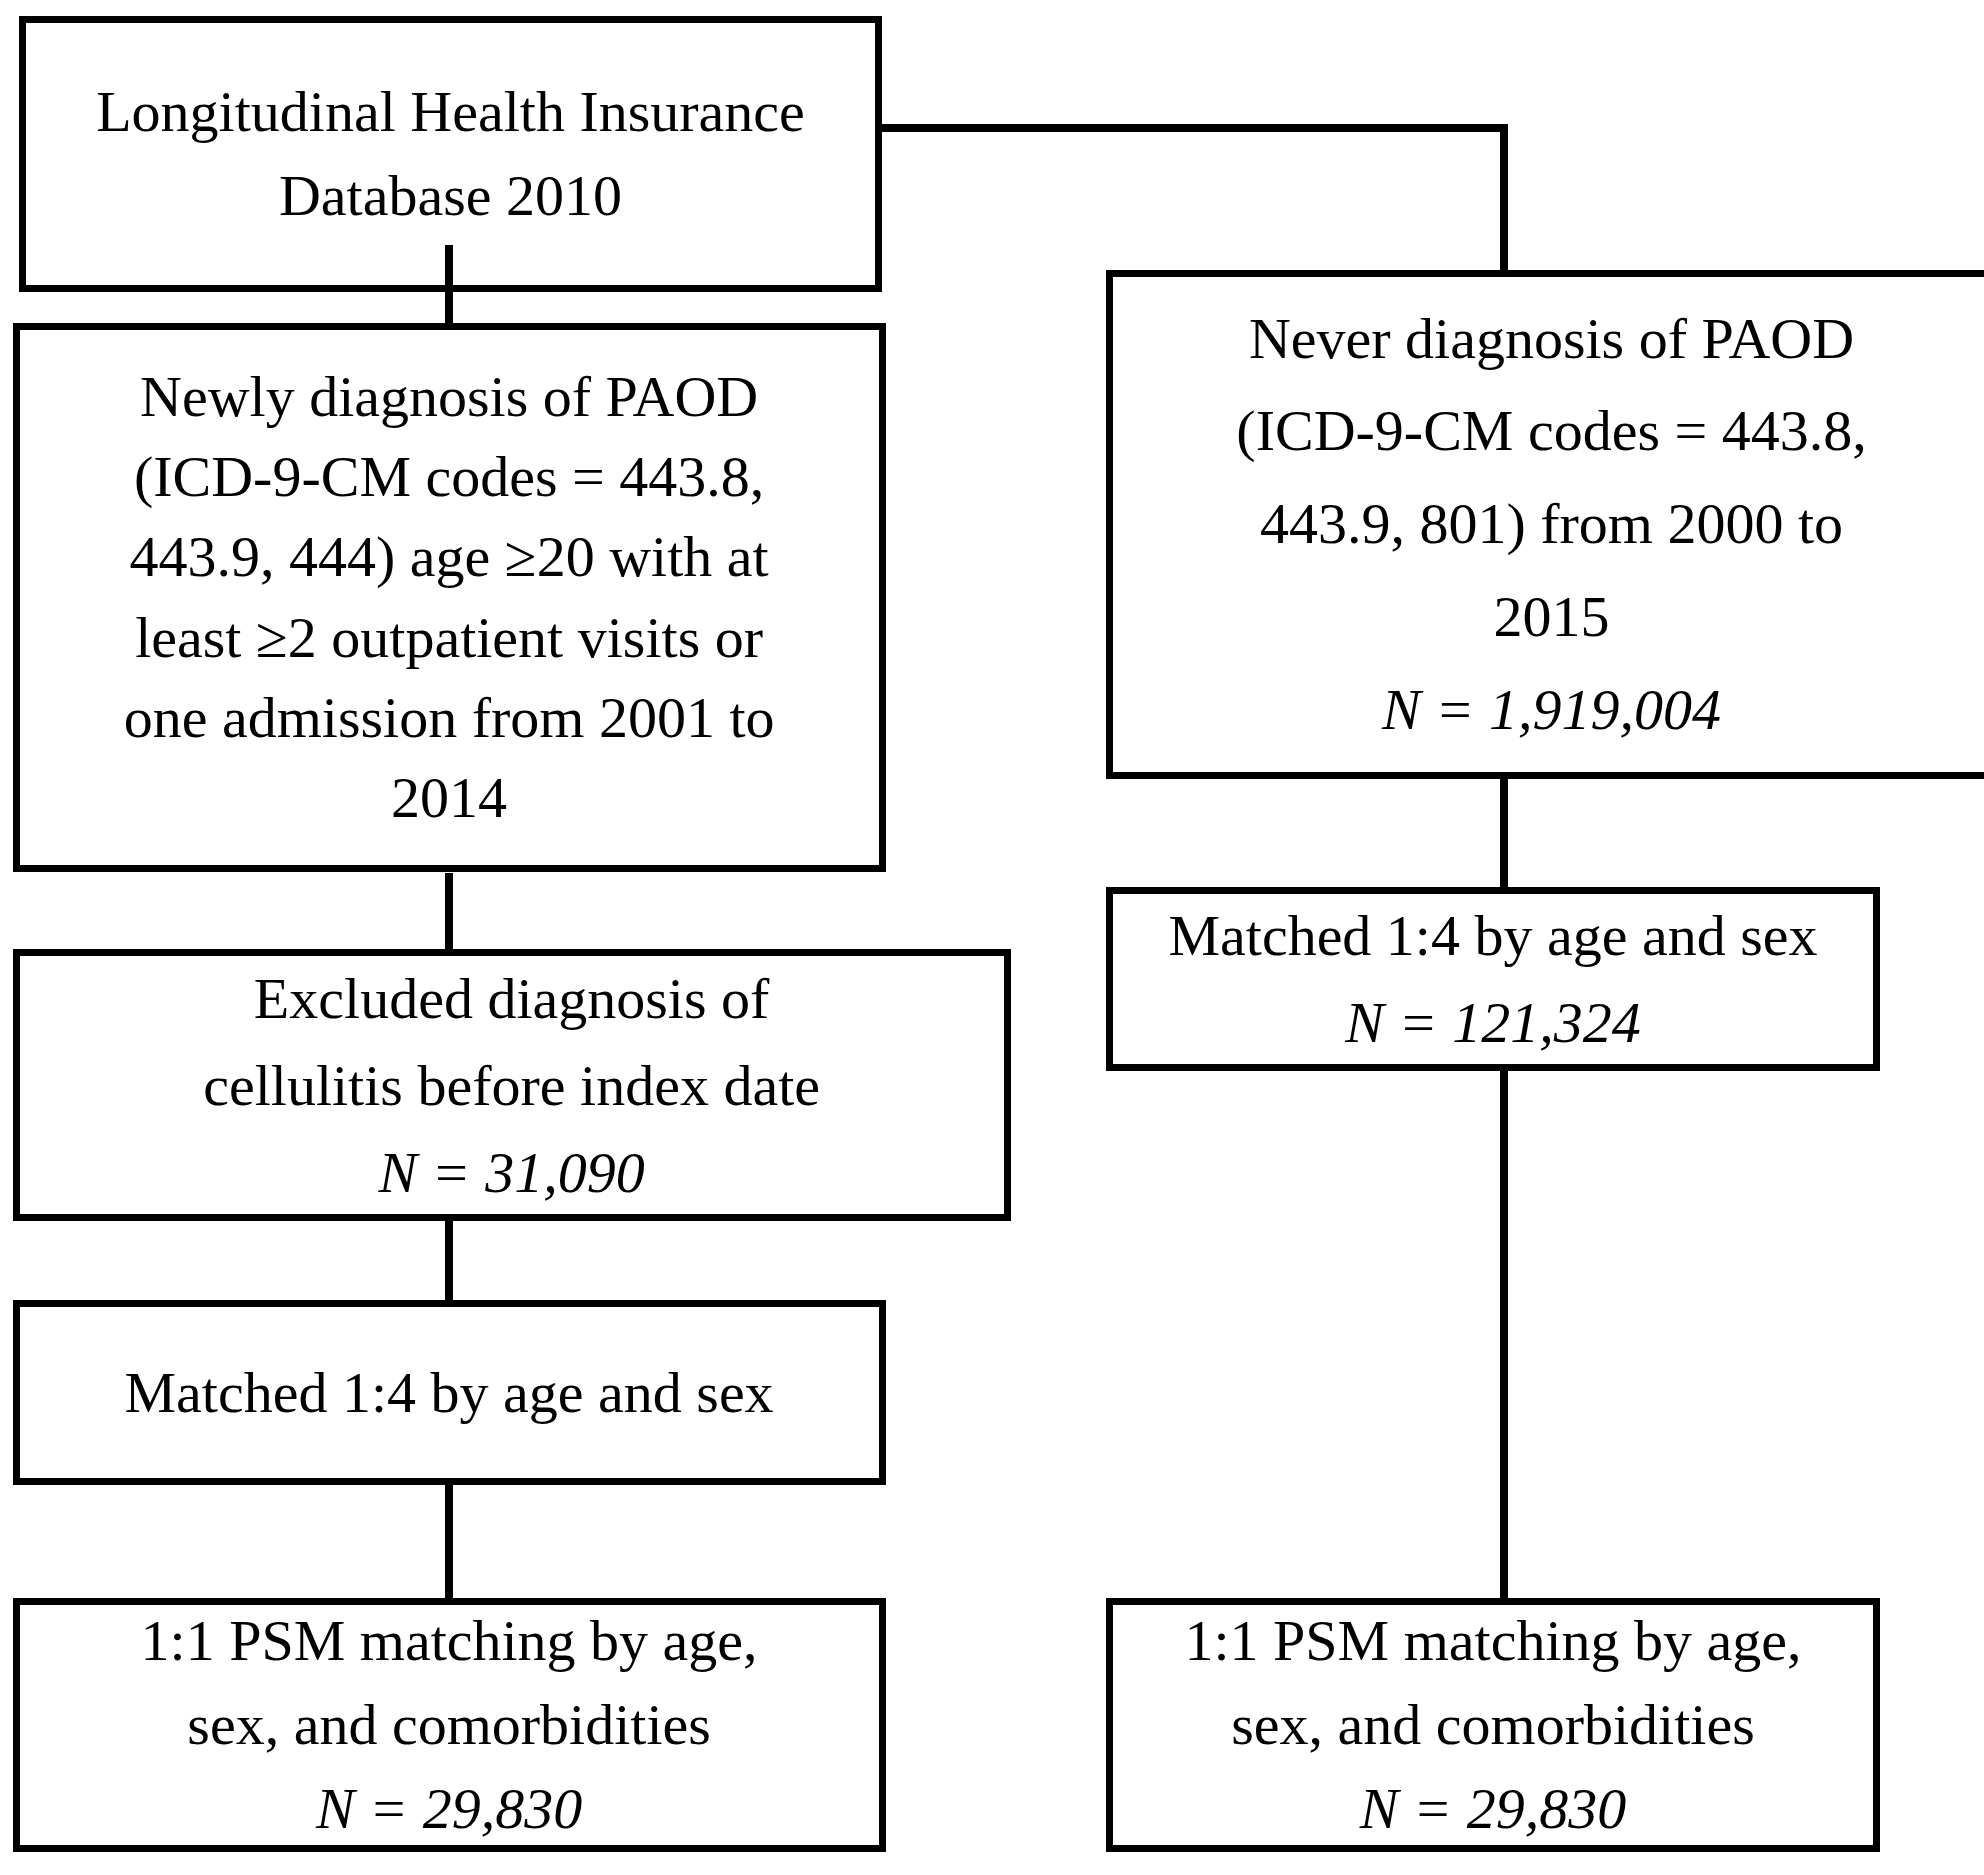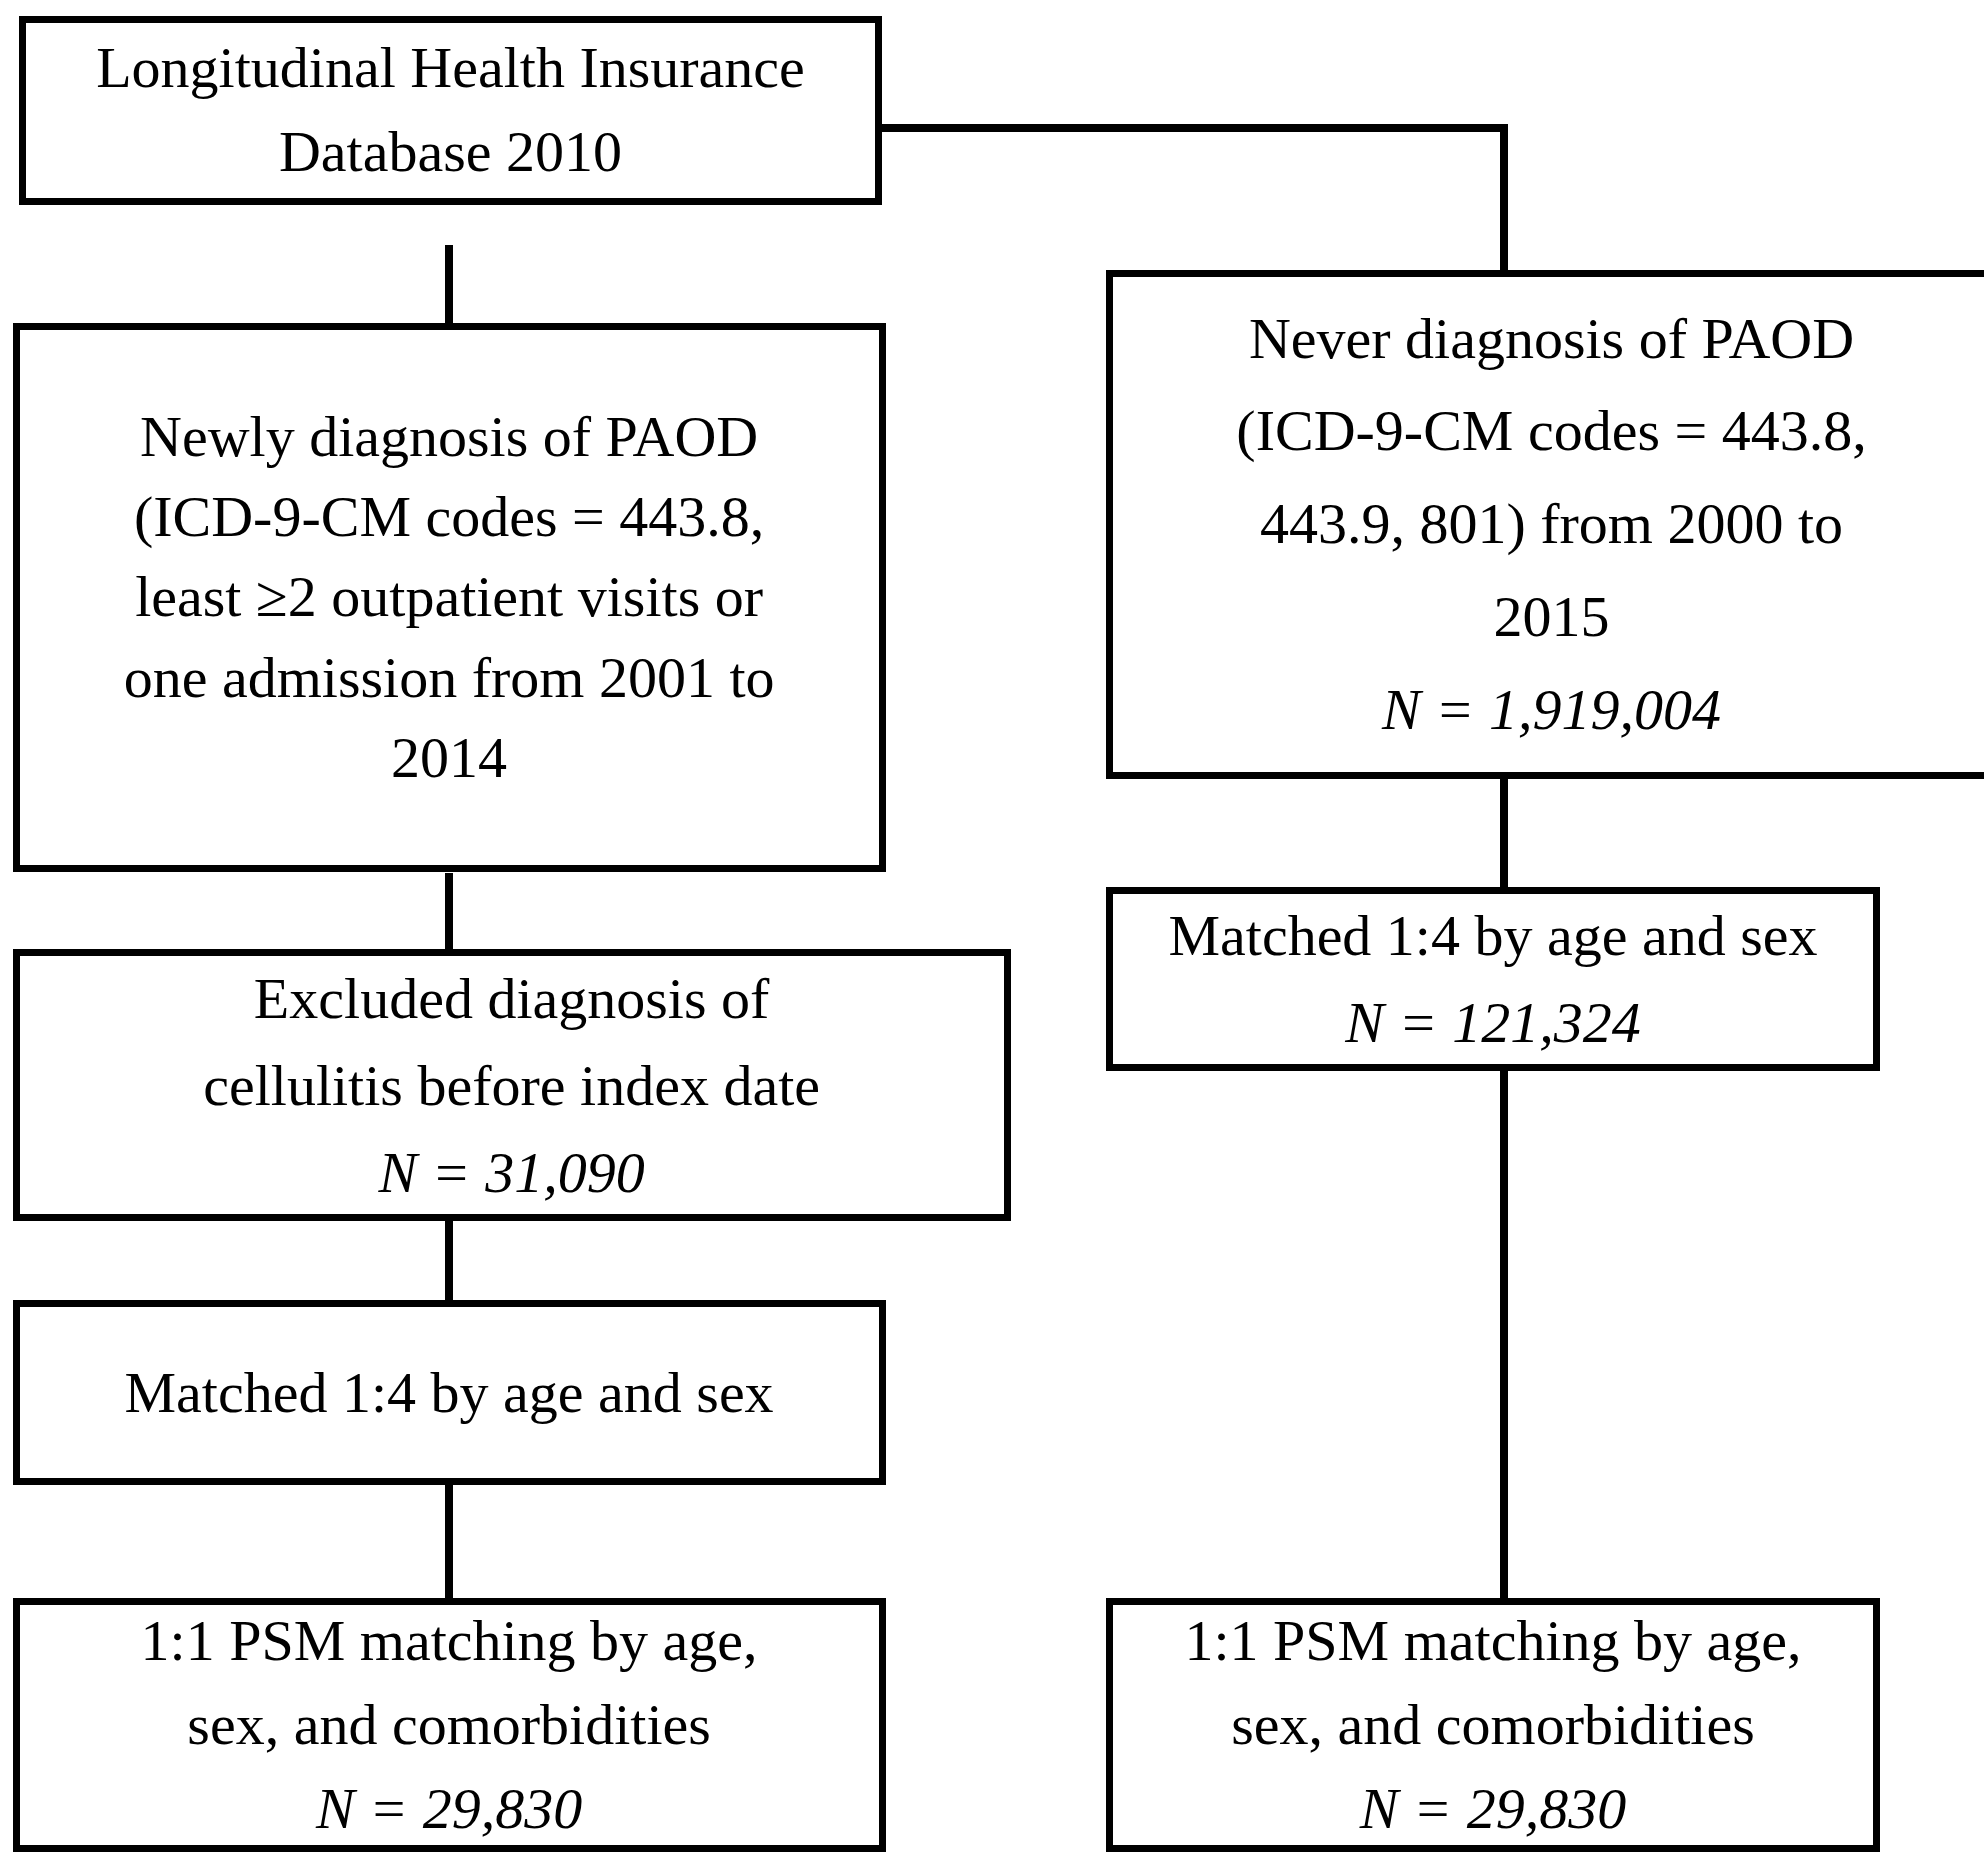--- a/index.html
+++ b/index.html
@@ -37,28 +37,29 @@
   .conn {
     position: absolute;
     background: #000000;
   }
 </style>
 </head>
 <body>
 
 <div class="canvas">
 
-  <div class="box" style="left:19px; top:15.7px; width:863px; height:189px; line-height:1.45;">
+  <div class="box" style="left:19px; top:15.7px; width:863px; height:276px; line-height:1.45;">
     <div class="tl">Longitudinal Health Insurance</div>
     <div class="tl">Database 2010</div>
   </div>
 
   <div class="box" style="left:12.6px; top:323px; width:873px; height:549px; line-height:1.38;">
     <div class="tl">Newly diagnosis of PAOD</div>
     <div class="tl">(ICD-9-CM codes = 443.8,</div>
+    <div class="tl">443.9, 444) age ≥20 with at</div>
     <div class="tl">least ≥2 outpatient visits or</div>
     <div class="tl">one admission from 2001 to</div>
     <div class="tl">2014</div>
   </div>
 
   <div class="box" style="left:12.6px; top:949px; width:998px; height:272px; line-height:1.5;">
     <div class="tl">Excluded diagnosis of</div>
     <div class="tl">cellulitis before index date</div>
     <div class="tl n">N = 31,090</div>
   </div>

